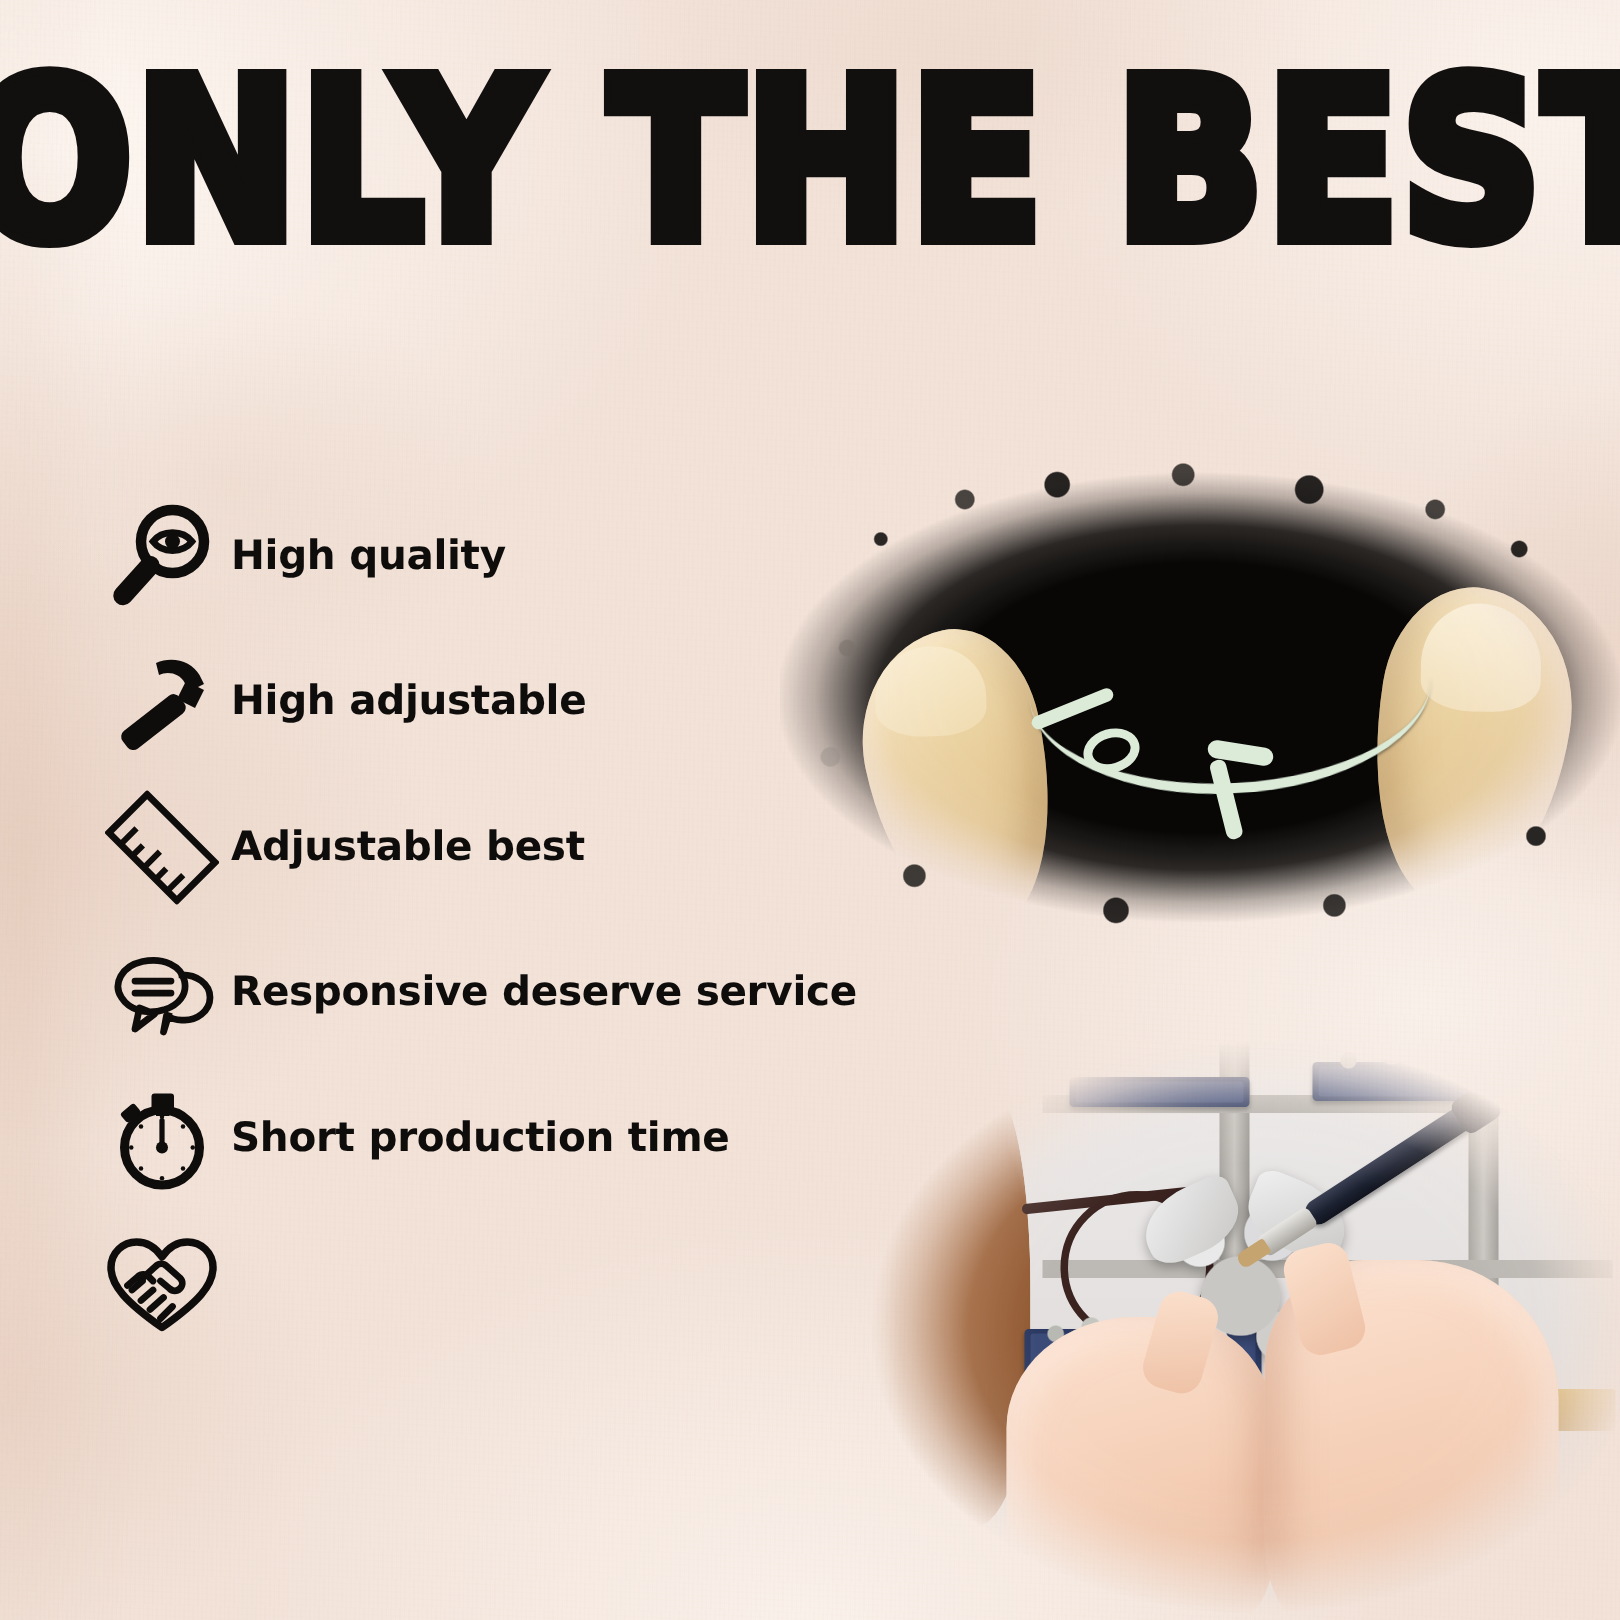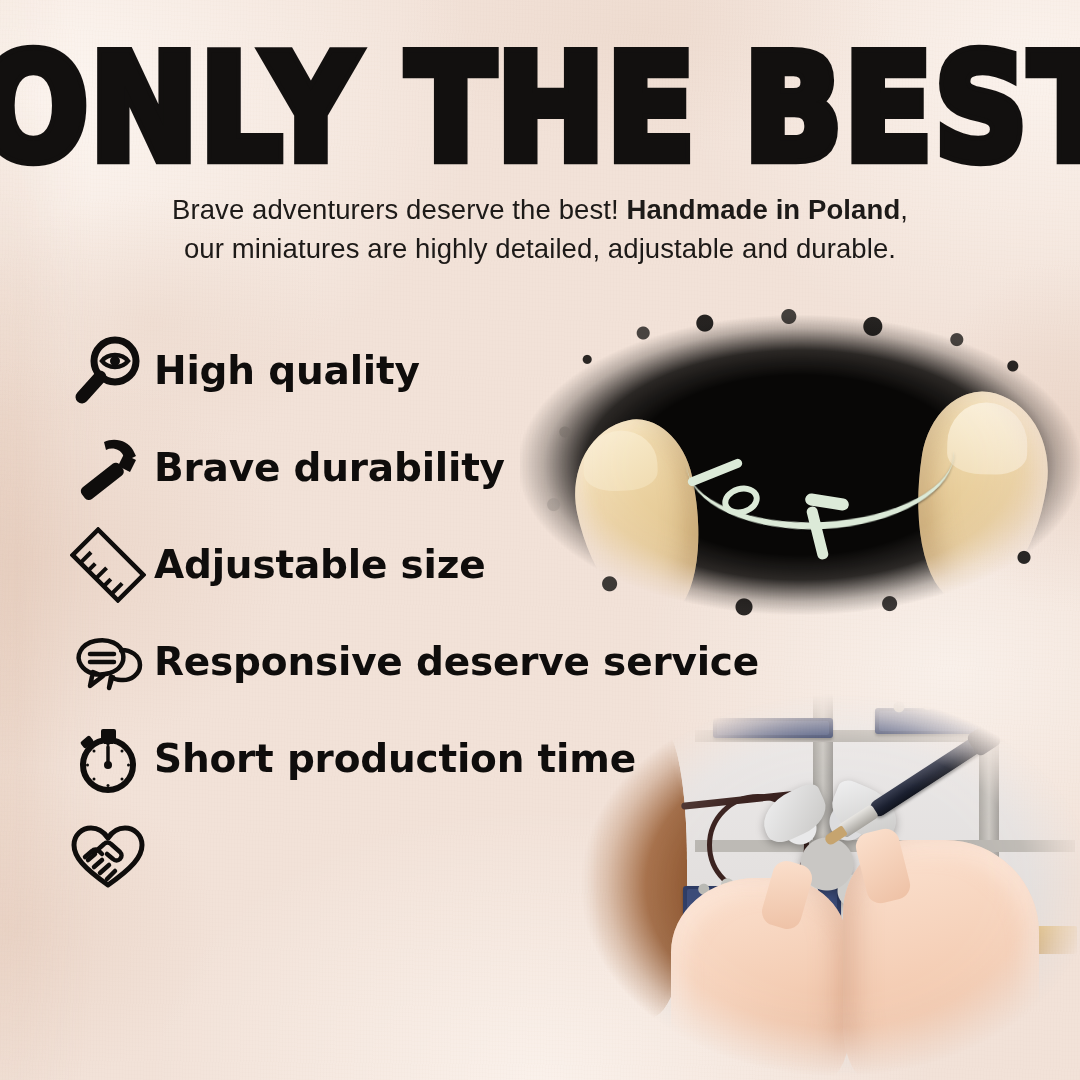--- a/index.html
+++ b/index.html
@@ -60,21 +60,21 @@
     font-size:27.5px;line-height:1.42;color:#1d1a18;letter-spacing:.1px;
   }
   #sub b{font-weight:700;}
 
   
   #features{position:absolute;left:62px;top:322px;width:760px;}
   .frow{position:relative;height:97px;display:flex;align-items:center;}
   .ficon{width:92px;min-width:92px;height:86px;display:flex;align-items:center;justify-content:center;}
   .ficon svg{display:block;}
   .flabel{
-    font-size:39px;font-weight:700;color:#0f0d0c;letter-spacing:-.2px;
+    font-size:27px;font-weight:700;color:#0f0d0c;letter-spacing:-.2px;
     font-family:"DejaVu Sans", sans-serif;white-space:nowrap;
   }
 
   
   .photo{position:absolute;overflow:hidden;}
   .photo .inner{position:absolute;inset:0;}
 
   
   #photo-top{left:520px;top:300px;width:560px;height:330px;}
   #photo-top .inner{
@@ -235,24 +235,20 @@
 
   <div class="tex t1"></div>
   <div class="tex t2"></div>
   <div class="edge-wash"></div>
   <div class="tex t3"></div>
 
   <div id="titlewrap">
     <div id="title">ONLY THE BEST</div>
   </div>
 
-  <div id="sub">
-    <span>Brave adventurers deserve the best! </span><b>Handmade in Poland</b><span>,</span><br>
-    <span>our miniatures are highly detailed, adjustable and durable.</span>
-  </div>
 
   <div id="features">
 
     <div class="frow">
       <div class="ficon">
         <svg width="76" height="76" viewBox="0 0 76 76">
           <circle cx="45" cy="28" r="21" fill="none" stroke="#0f0d0c" stroke-width="7"></circle>
           <path d="M30 44 L12 64" stroke="#0f0d0c" stroke-width="13" stroke-linecap="round"></path>
           <path d="M32 28 C38 20 52 20 58 28 C52 36 38 36 32 28 Z" fill="none" stroke="#0f0d0c" stroke-width="4.5"></path>
           <circle cx="45" cy="28" r="5" fill="#0f0d0c"></circle>
@@ -262,33 +258,33 @@
     </div>
 
     <div class="frow">
       <div class="ficon">
         <svg width="76" height="76" viewBox="0 0 76 76">
           <path d="M34 12 C45 7 58 11 63 20 L66 26 L56 31 L53 25 C50 19 42 17 36 20 Z" fill="#0f0d0c"></path>
           <path d="M54 24 L66 30 L60 42 L48 36 Z" fill="#0f0d0c"></path>
           <rect x="8" y="44" width="48" height="15" rx="5" fill="#0f0d0c" transform="rotate(-38 32 51)"></rect>
         </svg>
       </div>
-      <div class="flabel">Brave durability</div>
+      <div class="flabel">High adjustable</div>
     </div>
 
     <div class="frow">
       <div class="ficon">
         <svg width="76" height="76" viewBox="0 0 76 76">
           <g transform="rotate(-45 38 38)">
             <rect x="20" y="6" width="36" height="64" fill="none" stroke="#0f0d0c" stroke-width="4.5"></rect>
             <path d="M20 17 h15 M20 28 h10 M20 39 h15 M20 50 h10 M20 61 h15" stroke="#0f0d0c" stroke-width="4"></path>
           </g>
         </svg>
       </div>
-      <div class="flabel">Adjustable size</div>
+      <div class="flabel">Adjustable best</div>
     </div>
 
     <div class="frow">
       <div class="ficon">
         <svg width="78" height="76" viewBox="0 0 78 76">
           <path d="M41 49 C28 53 17 49 12 41 C6 32 12 20 26 17 C40 14 52 20 54 30 C56 39 50 46 41 49 Z
                    M24 48 L21 62 L34 52 Z" fill="none" stroke="#0f0d0c" stroke-width="4.5" stroke-linejoin="round"></path>
           <path d="M21 30 h24 M21 38 h24" stroke="#0f0d0c" stroke-width="4.5" stroke-linecap="round"></path>
           <path d="M50 26 C62 25 71 32 71 41 C71 50 62 57 52 56 C48 56 45 55 42 53
                    L40 64 L44 51" fill="none" stroke="#0f0d0c" stroke-width="4.5" stroke-linejoin="round"></path>

